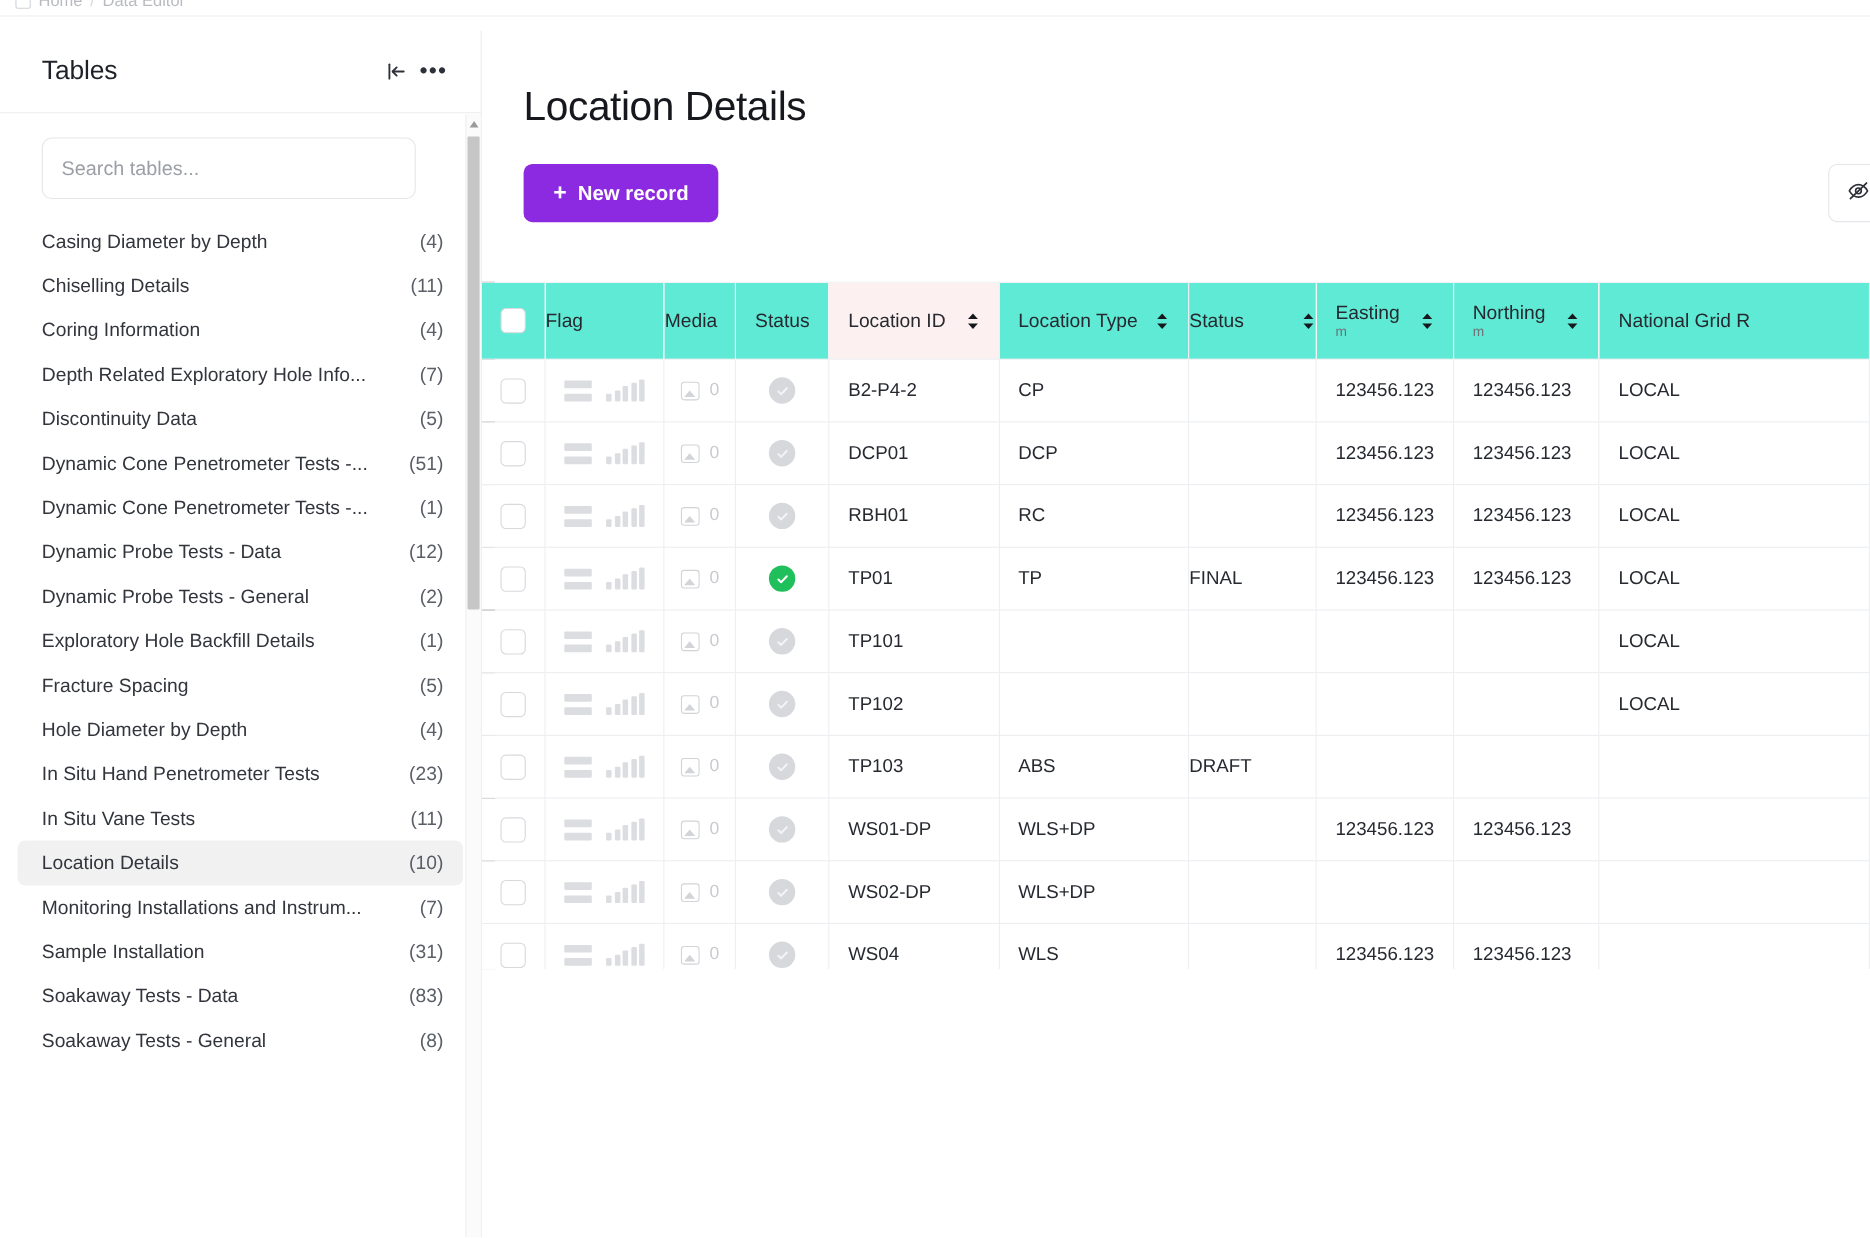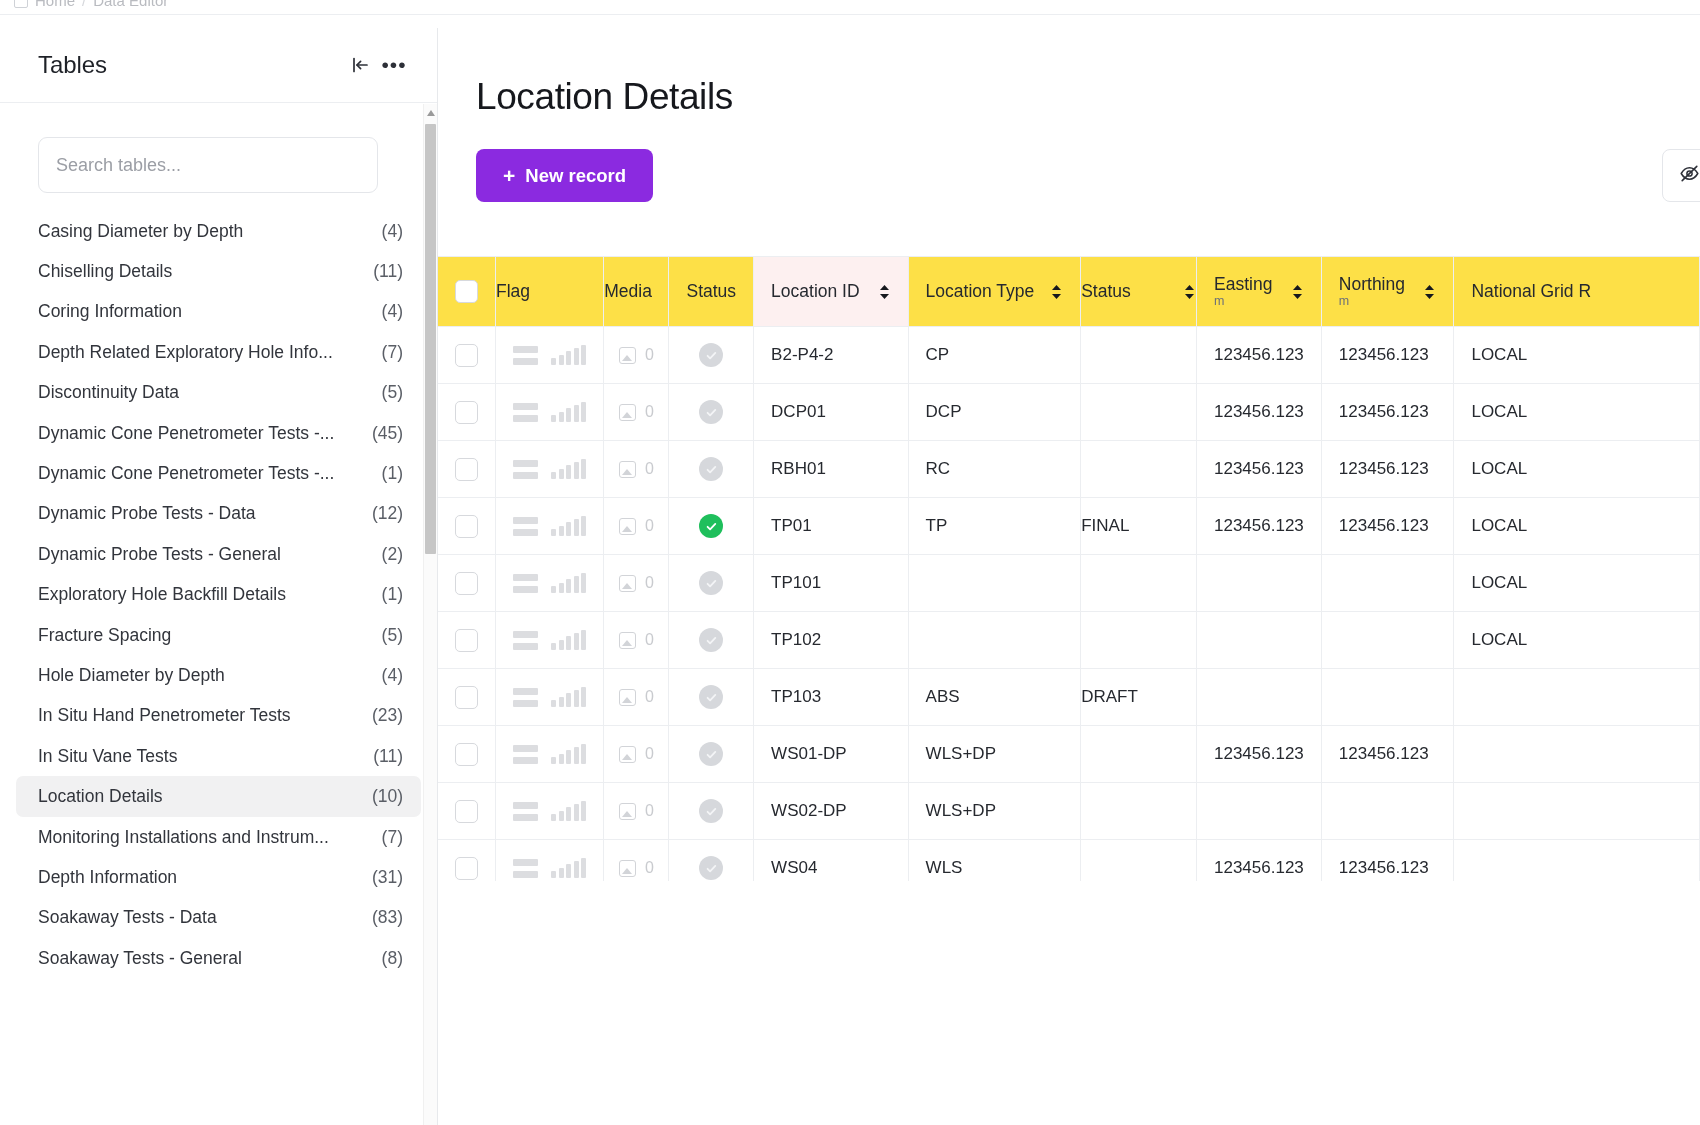--- a/index.html
+++ b/index.html
@@ -73,21 +73,21 @@
     letter-spacing: 1px;
     color: #2d3038;
   }
 
   .sidebar-body {
     position: absolute;
     top: 76px; left: 0;
     width: 437px; height: 1021px;
     overflow: hidden;
   }
-  .search-wrap { padding: 21px 36px 14px 38px; margin-top: 12px; }
+  .search-wrap { padding: 21px 36px 14px 38px; }
   .search-tables-input {
     width: 340px; height: 56px;
     border: 1px solid #e4e6ea;
     border-radius: 9px;
     padding: 0 17px;
     font-size: 18px;
     font-family: "Liberation Sans", sans-serif;
     color: #1e2127;
     background: #fff;
     outline: none;
@@ -224,21 +224,21 @@
   table.grid th, table.grid td {
     border-right: 1px solid #eceef1;
     border-bottom: 1px solid #eceef1;
     text-align: left;
     padding: 0 17px;
     overflow: hidden;
     white-space: nowrap;
   }
   table.grid thead th {
     height: 70px;
-    background: #fde047;
+    background: #5eead4;
     font-weight: 400;
     font-size: 17.5px;
     color: #26292f;
     border-top: 1px solid #eceef1;
     vertical-align: middle;
   }
   table.grid thead th.hl { background: #fdf0f0; }
   .th-inner {
     display: flex; align-items: center;
     justify-content: space-between;
@@ -355,21 +355,21 @@
           <li class="table-list-item">
             <span class="tl-name">Depth Related Exploratory Hole Info...</span>
             <span class="tl-count">(7)</span>
           </li>
           <li class="table-list-item">
             <span class="tl-name">Discontinuity Data</span>
             <span class="tl-count">(5)</span>
           </li>
           <li class="table-list-item">
             <span class="tl-name">Dynamic Cone Penetrometer Tests -...</span>
-            <span class="tl-count">(45)</span>
+            <span class="tl-count">(51)</span>
           </li>
           <li class="table-list-item">
             <span class="tl-name">Dynamic Cone Penetrometer Tests -...</span>
             <span class="tl-count">(1)</span>
           </li>
           <li class="table-list-item">
             <span class="tl-name">Dynamic Probe Tests - Data</span>
             <span class="tl-count">(12)</span>
           </li>
           <li class="table-list-item">
@@ -398,21 +398,21 @@
           </li>
           <li class="table-list-item active">
             <span class="tl-name">Location Details</span>
             <span class="tl-count">(10)</span>
           </li>
           <li class="table-list-item">
             <span class="tl-name">Monitoring Installations and Instrum...</span>
             <span class="tl-count">(7)</span>
           </li>
           <li class="table-list-item">
-            <span class="tl-name">Depth Information</span>
+            <span class="tl-name">Sample Installation</span>
             <span class="tl-count">(31)</span>
           </li>
           <li class="table-list-item">
             <span class="tl-name">Soakaway Tests - Data</span>
             <span class="tl-count">(83)</span>
           </li>
           <li class="table-list-item">
             <span class="tl-name">Soakaway Tests - General</span>
             <span class="tl-count">(8)</span>
           </li>

